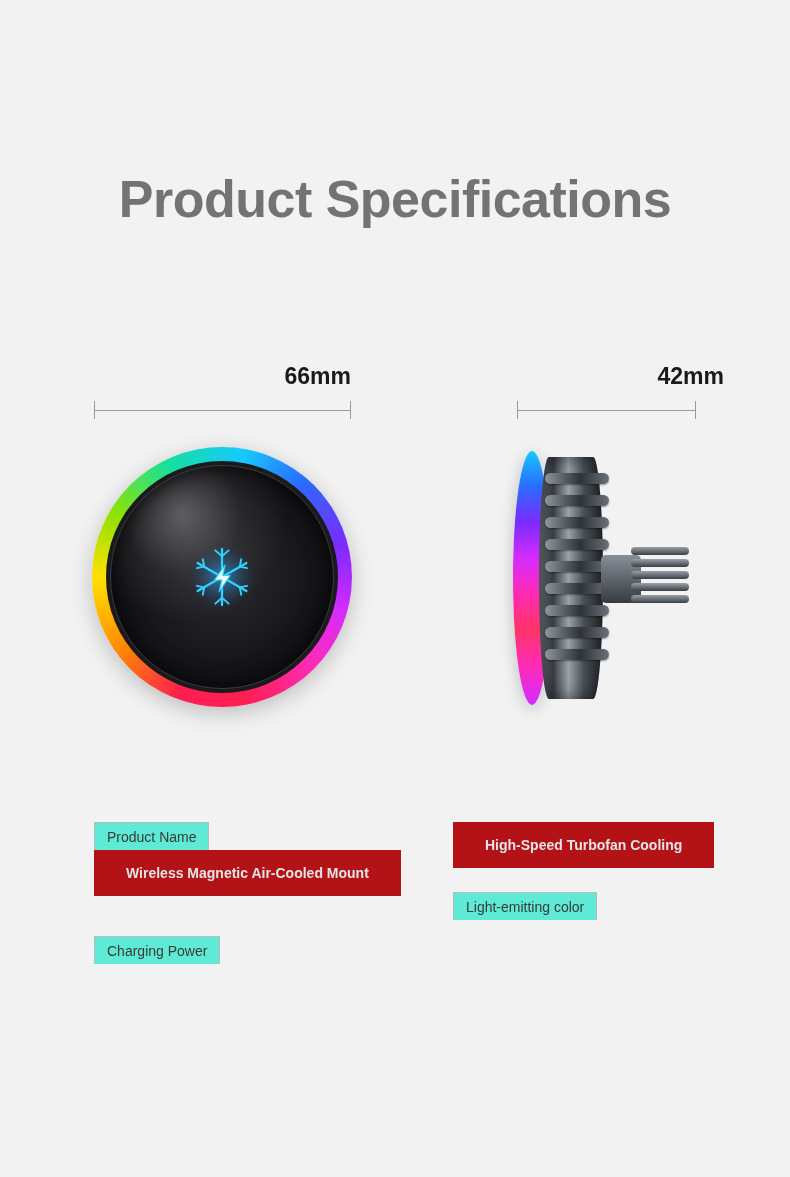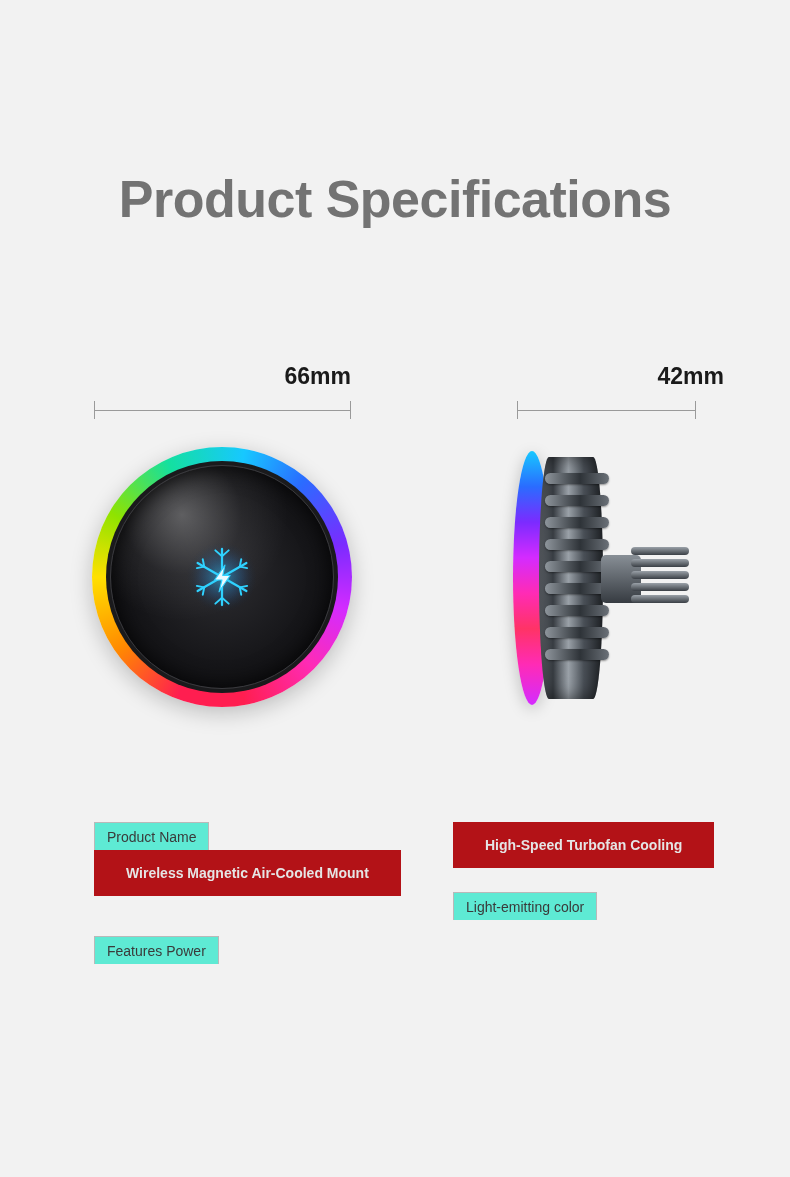--- a/index.html
+++ b/index.html
@@ -294,20 +294,20 @@
   <div class="spec-block" id="spec-product-name">
     <div class="spec-head">Product Name</div>
     <div class="spec-value">Wireless Magnetic Air-Cooled Mount</div>
   </div>
 
   <div class="spec-block" id="spec-product-features">
     <div class="spec-value">High-Speed Turbofan Cooling</div>
   </div>
 
   <div class="spec-block" id="spec-charging-power">
-    <div class="spec-head">Features Power</div>
+    <div class="spec-head">Charging Power</div>
   </div>
 
   <div class="spec-block" id="spec-light-color">
     <div class="spec-head">Light-emitting color</div>
   </div>
 
 </div>
 
 </body></html>

